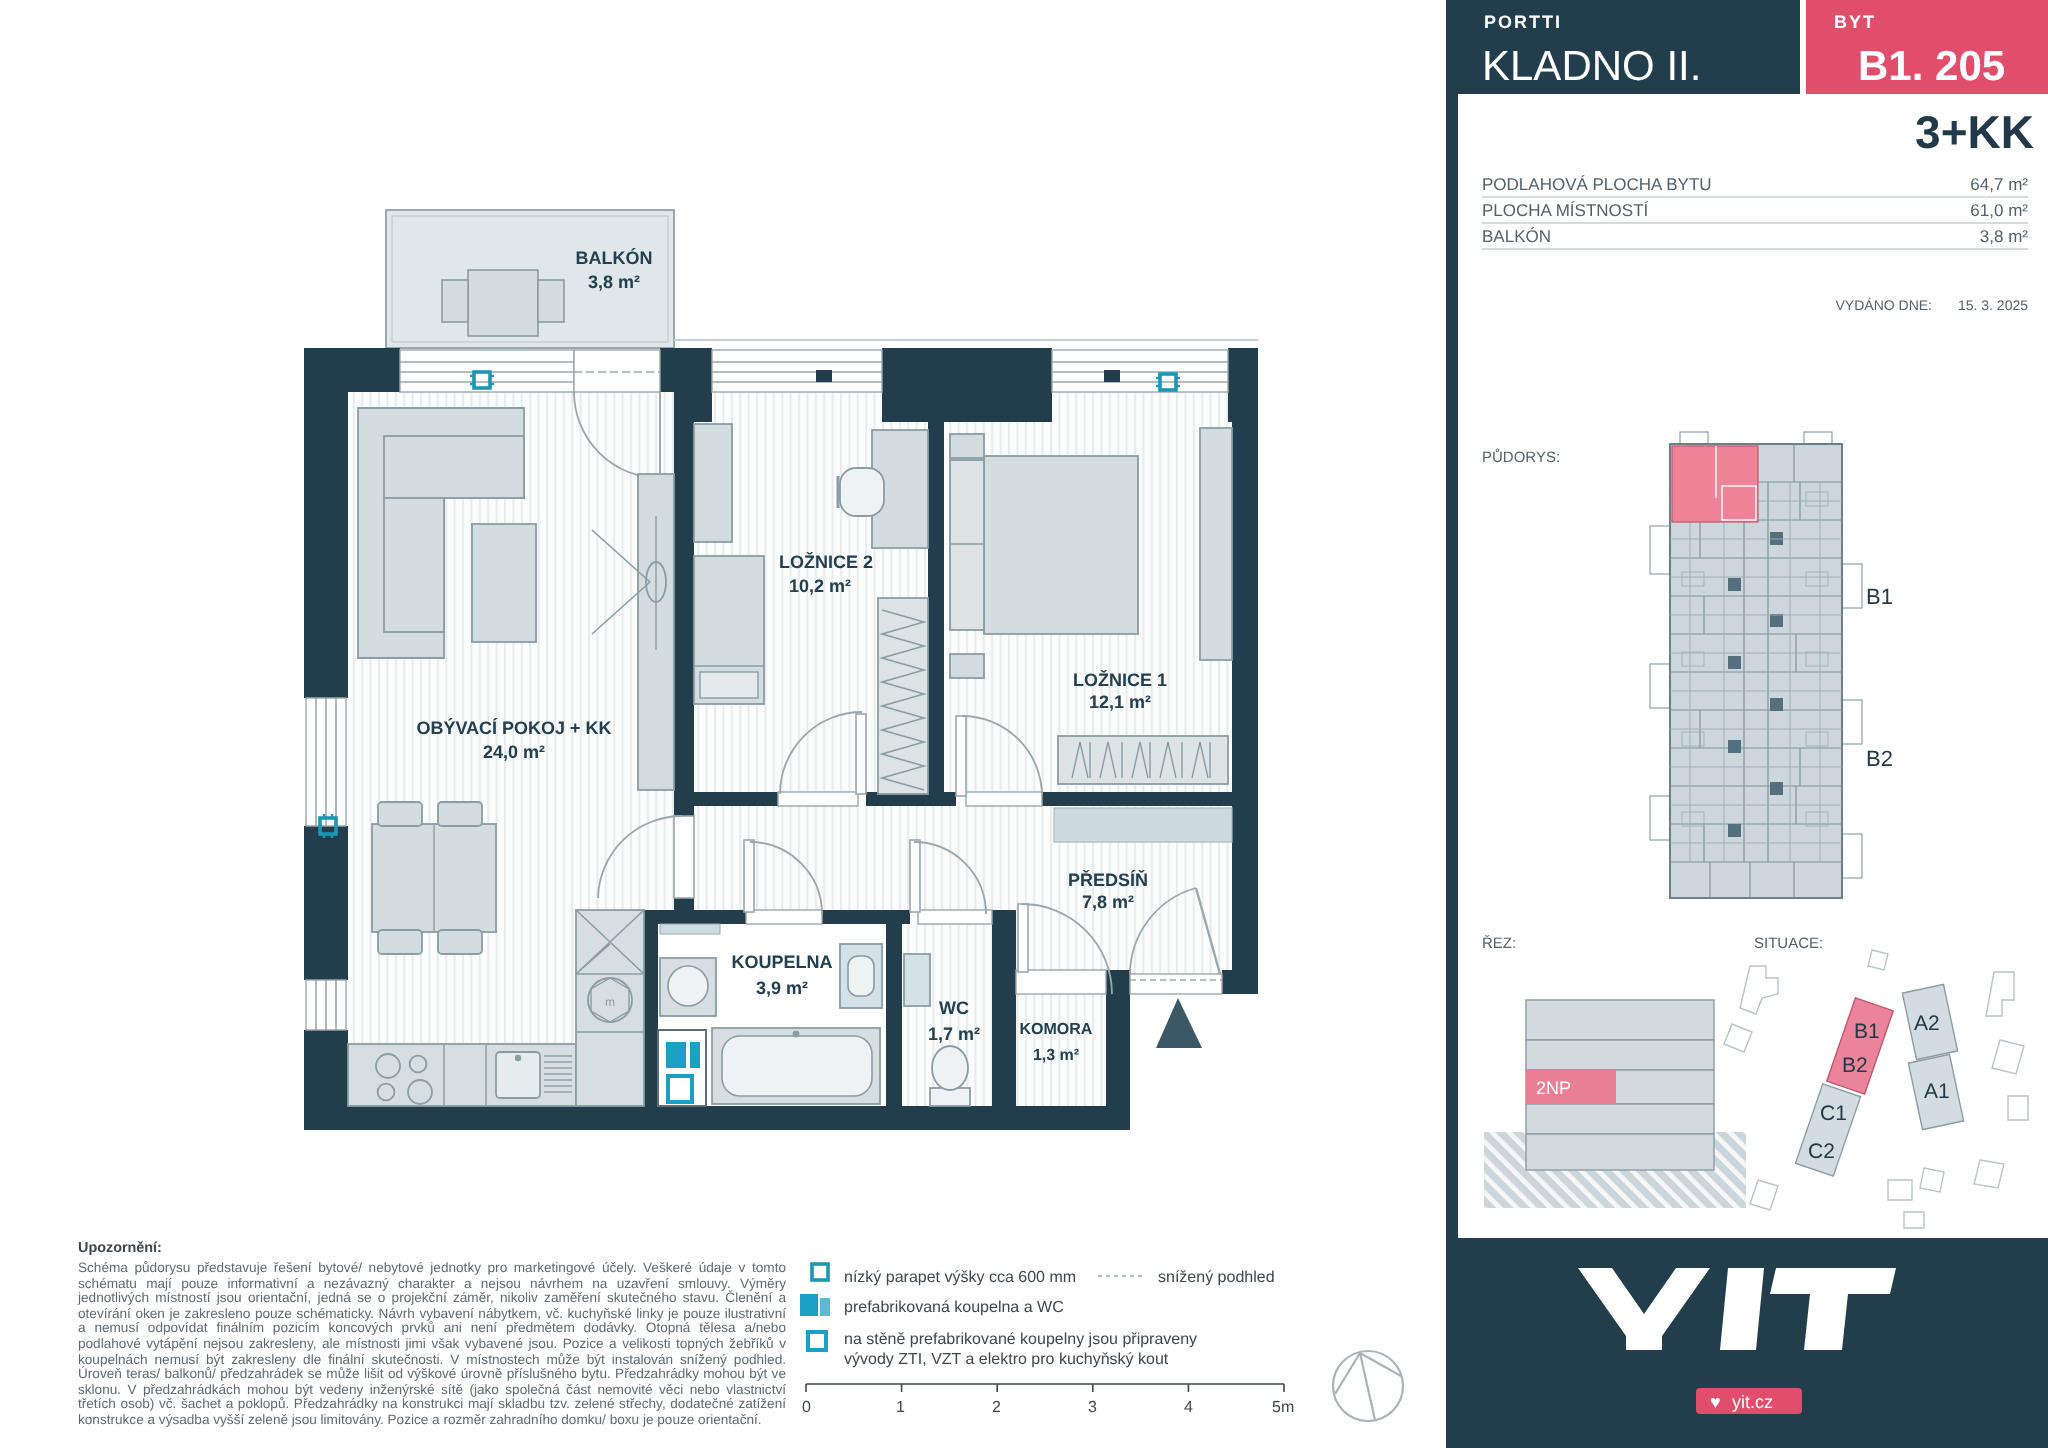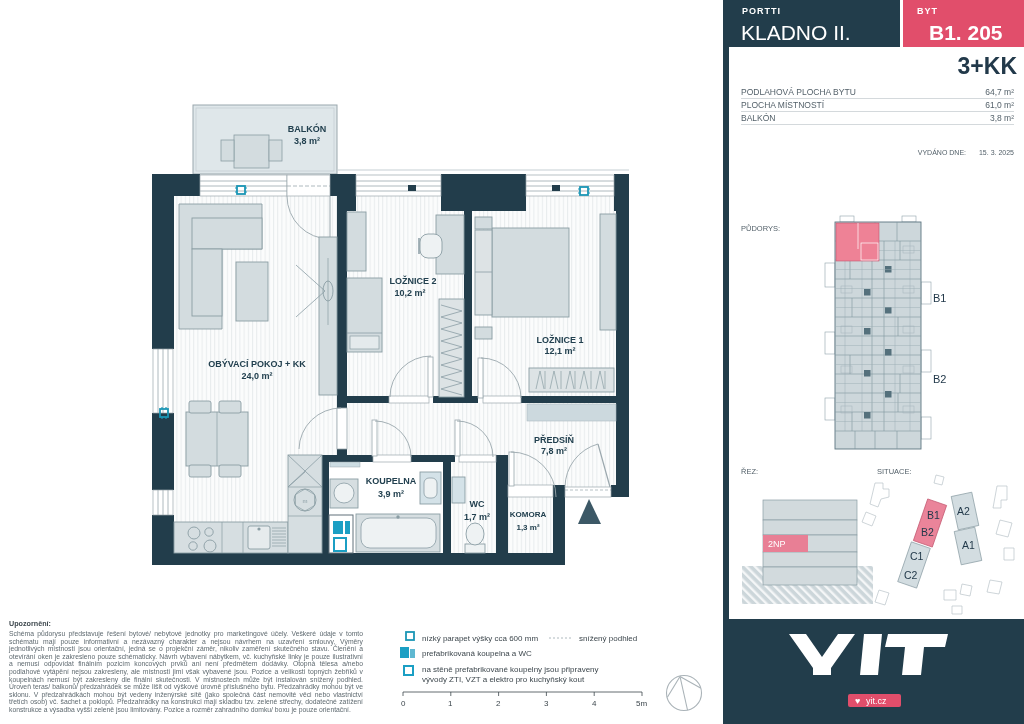--- a/index.html
+++ b/index.html
@@ -1,19 +1,19 @@
 <!DOCTYPE html>
 <html><head>
 <meta charset="utf-8">
 <style>
   html,body{margin:0;padding:0;background:#ffffff;width:1024px;height:724px;overflow:hidden;
     font-family:"Liberation Sans", sans-serif;}
   #page{position:relative;width:1024px;height:724px;}
   svg{position:absolute;left:0;top:0;}
-  .note{position:absolute;left:9px;top:620px;width:354px;color:#5f6a70;font-size:6.8px;line-height:7.6px;}
+  .note{position:absolute;left:39px;top:620px;width:354px;color:#5f6a70;font-size:6.8px;line-height:7.6px;}
   .note b{color:#3d474d;font-size:7.2px;}
   .note p{margin:2.5px 0 0 0;text-align:justify;}
 </style>
 </head>
 <body>
 <div id="page">
 <svg width="1024" height="724" viewBox="0 0 1024 724">
 <defs>
 <pattern id="fl" width="4.2" height="8" patternUnits="userSpaceOnUse">
   <rect width="4.2" height="8" fill="#fbfcfc"></rect>

